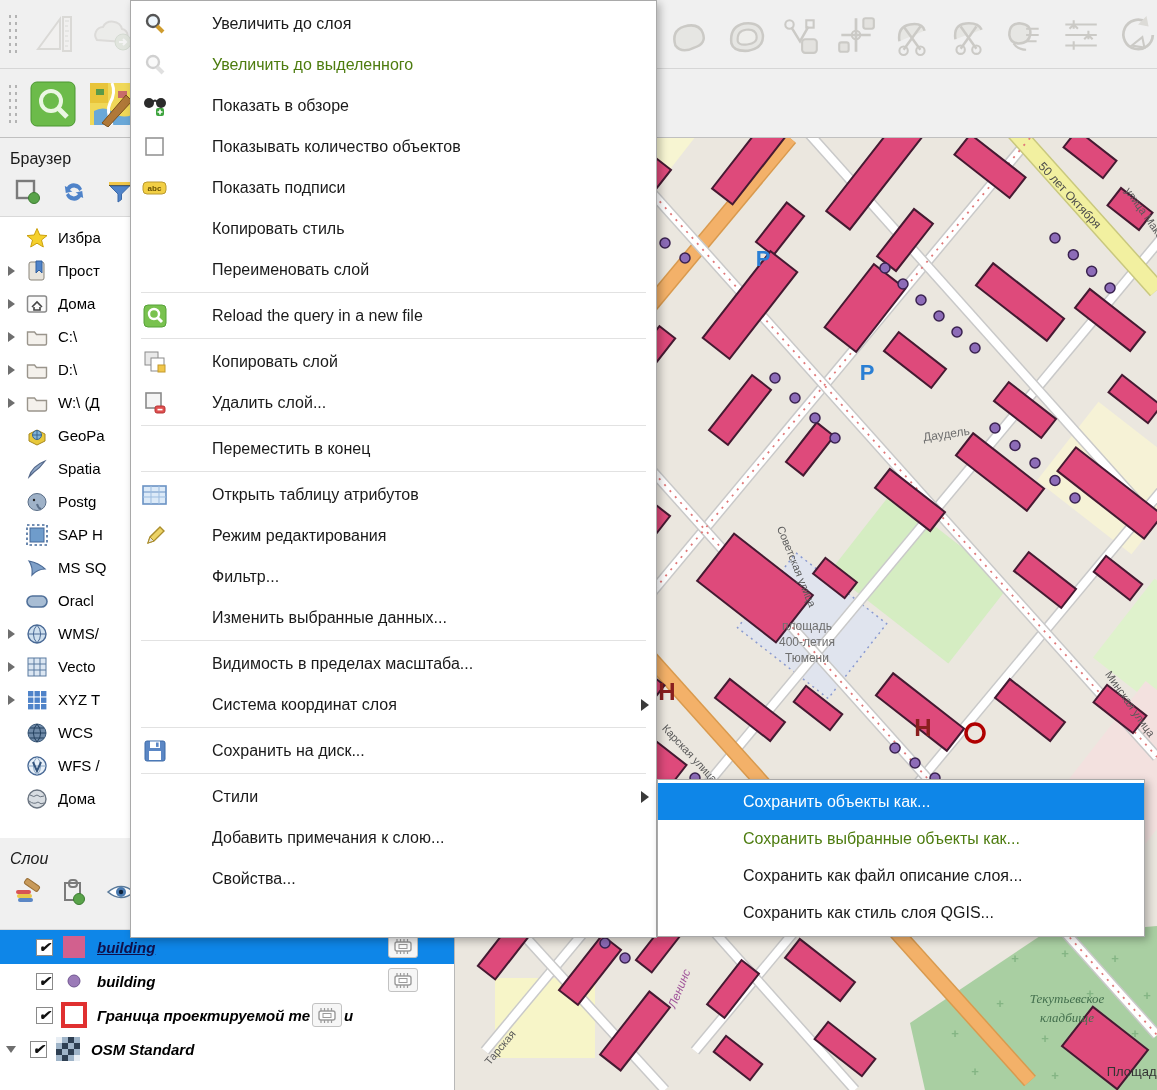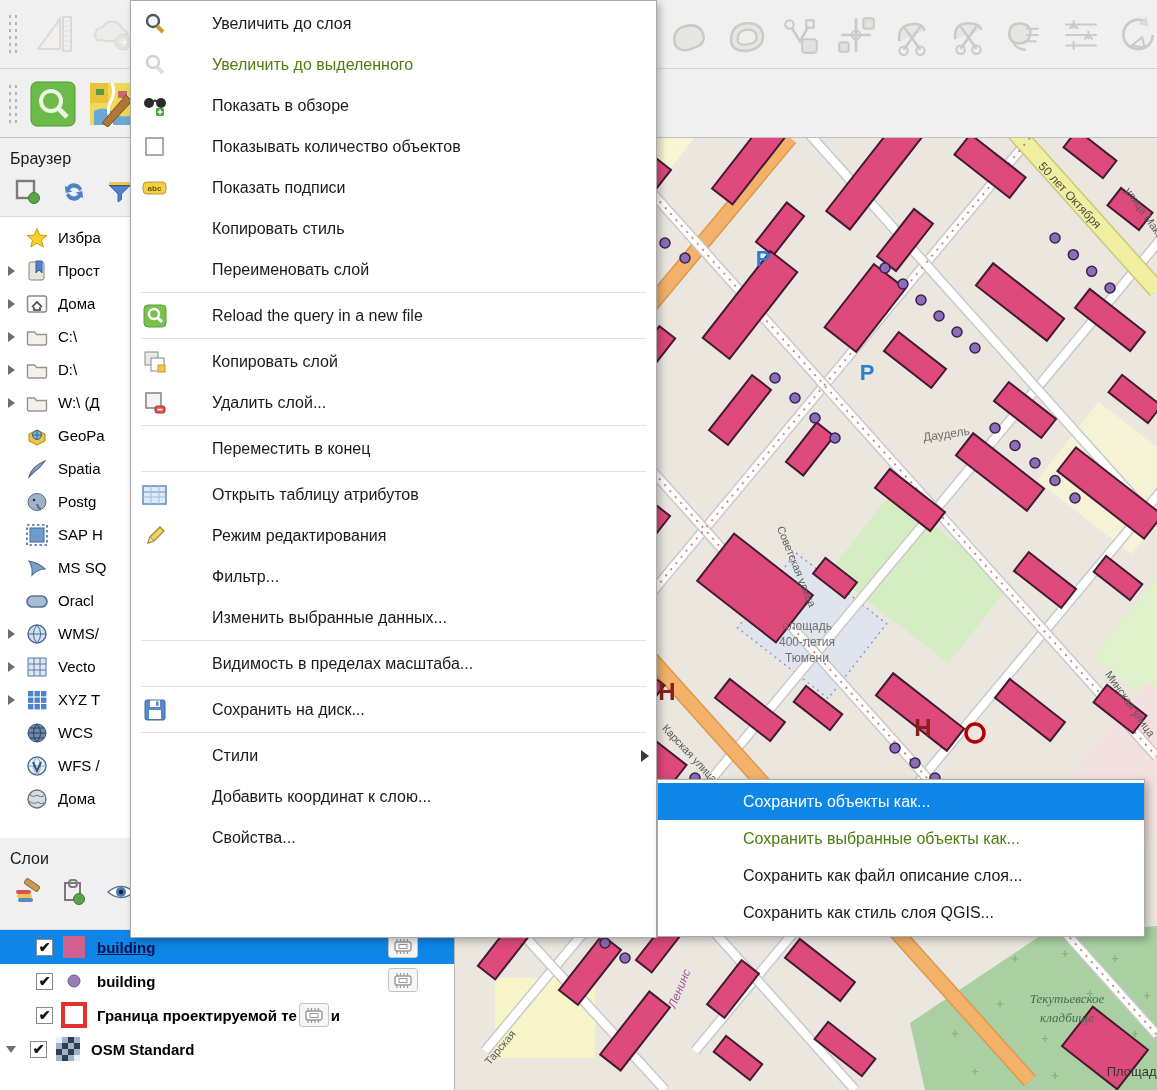--- a/index.html
+++ b/index.html
@@ -25,21 +25,21 @@
   .panel-header { background:#f0f0f0; border-bottom:1px solid #d9d9d9; }
   .panel-title { font-size:16px; color:#1a1a1a; padding:12px 0 4px 10px; }
   .panel-tools { display:flex; align-items:center; gap:18px; padding:6px 0 10px 14px; }
   .panel-tools .ptool { width:28px; height:28px; display:flex; align-items:center; justify-content:center; }
   .tree { padding-top:4px; }
   .tree-row { height:33px; display:flex; align-items:center; font-size:15px; color:#000; }
   .tree-arrow { width:22px; display:flex; justify-content:center; }
   .tri-r { width:0; height:0; border-left:7px solid #6e6e6e; border-top:5px solid transparent; border-bottom:5px solid transparent; }
   .tri-d { width:0; height:0; border-top:7px solid #6e6e6e; border-left:5px solid transparent; border-right:5px solid transparent; }
   .tree-icon { width:30px; display:flex; justify-content:center; margin-right:6px; }
-  .layers-panel { position:absolute; left:0; top:838px; width:455px; height:252px; background:#fff; border-right:1px solid #b8b8b8; }
+  .layers-panel { position:absolute; left:0; top:838px; width:455px; height:252px; background:#fff; border-right:1px solid #b8b8b8;font-style:italic; }
   .layers-panel .panel-header { height:92px; }
   .layer-row { height:34px; display:flex; align-items:center; font-size:15px; font-weight:bold; color:#000; position:relative; }
   .layer-row.selected { background:#0e86e8; }
   .layer-row.selected .l-label { color:#10104a; text-decoration:underline; }
   .l-expander { width:22px; display:flex; justify-content:center; }
   .l-check { width:17px; height:17px; background:#fff; border:1px solid #8a8a8a; margin:0 8px 0 14px;
     display:flex; align-items:center; justify-content:center; font-size:14px; color:#111; font-weight:bold; }
   .layer-row .l-check { margin-left:36px; }
   .layer-row.has-exp .l-check { margin-left:8px; }
   .l-swatch { width:26px; display:flex; justify-content:center; margin-right:10px; }
@@ -844,20 +844,27 @@
       <span class="mi-icon"></span>
       <span class="mi-label">Изменить выбранные данных...</span>
       <span class="mi-arrow"></span>
     </div>
     <div class="mi-sep"></div>
     <div class="mi">
       <span class="mi-icon"></span>
       <span class="mi-label">Видимость в пределах масштаба...</span>
       <span class="mi-arrow"></span>
     </div>
+    <div class="mi">
+      <span class="mi-icon"></span>
+      <span class="mi-label">Система координат слоя</span>
+      <span class="mi-arrow">
+        <span class="tri"></span>
+      </span>
+    </div>
     <div class="mi-sep"></div>
     <div class="mi">
       <span class="mi-icon">
         <svg width="24" height="24">
           <rect x="2" y="2" width="20" height="20" rx="2" fill="#5b87c5" stroke="#3c6aa8"></rect>
           <rect x="7" y="2.5" width="10" height="6.5" fill="#fff"></rect>
           <rect x="13" y="3.5" width="2.6" height="4.4" fill="#5b87c5"></rect>
           <rect x="6" y="12" width="12" height="9" fill="#fff"></rect>
         </svg>
       </span>
@@ -867,21 +874,21 @@
     <div class="mi-sep"></div>
     <div class="mi">
       <span class="mi-icon"></span>
       <span class="mi-label">Стили</span>
       <span class="mi-arrow">
         <span class="tri"></span>
       </span>
     </div>
     <div class="mi">
       <span class="mi-icon"></span>
-      <span class="mi-label">Добавить координат к слою...</span>
+      <span class="mi-label">Добавить примечания к слою...</span>
       <span class="mi-arrow"></span>
     </div>
     <div class="mi">
       <span class="mi-icon"></span>
       <span class="mi-label">Свойства...</span>
       <span class="mi-arrow"></span>
     </div>
   </div>
 <div class="submenu" id="export-submenu">
     <div class="mi highlight">

